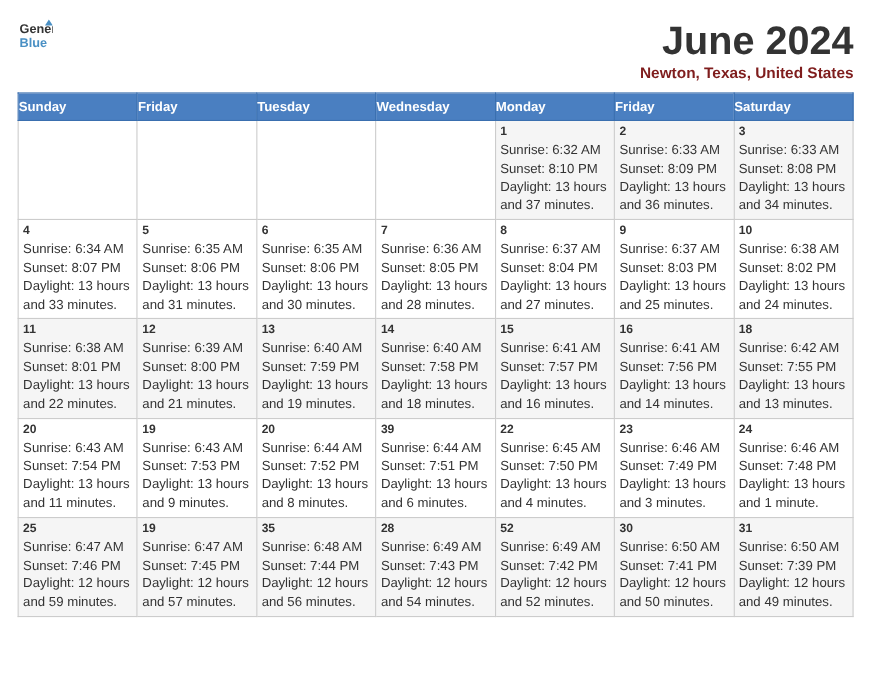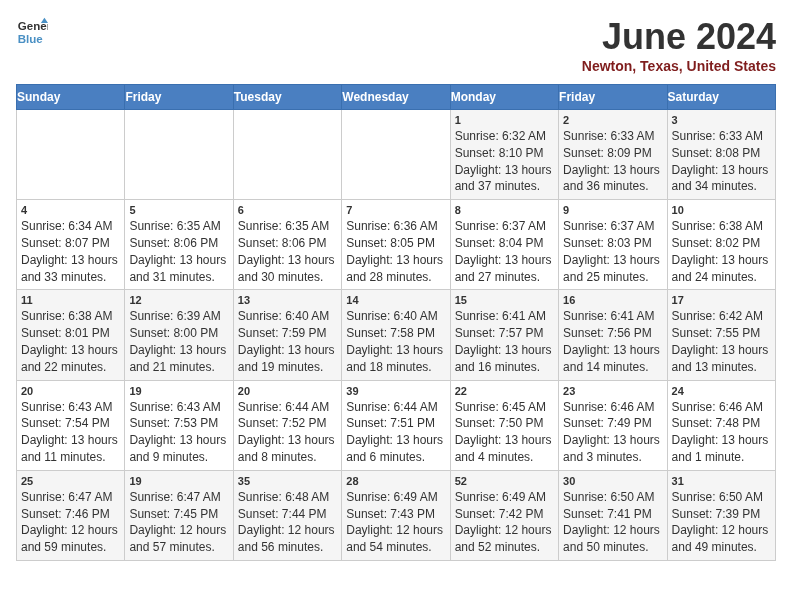--- a/index.html
+++ b/index.html
@@ -175,21 +175,21 @@
         </td>
         <td>
           <div class="day-number">15</div>
           <div class="day-info">Sunrise: 6:41 AM<br>Sunset: 7:57 PM<br>Daylight: 13 hours and 16 minutes.</div>
         </td>
         <td>
           <div class="day-number">16</div>
           <div class="day-info">Sunrise: 6:41 AM<br>Sunset: 7:56 PM<br>Daylight: 13 hours and 14 minutes.</div>
         </td>
         <td>
-          <div class="day-number">17</div>
+          <div class="day-number">18</div>
           <div class="day-info">Sunrise: 6:42 AM<br>Sunset: 7:55 PM<br>Daylight: 13 hours and 13 minutes.</div>
         </td>
       </tr>
       <tr>
         <td>
           <div class="day-number">20</div>
           <div class="day-info">Sunrise: 6:43 AM<br>Sunset: 7:54 PM<br>Daylight: 13 hours and 11 minutes.</div>
         </td>
         <td>
           <div class="day-number">19</div>

